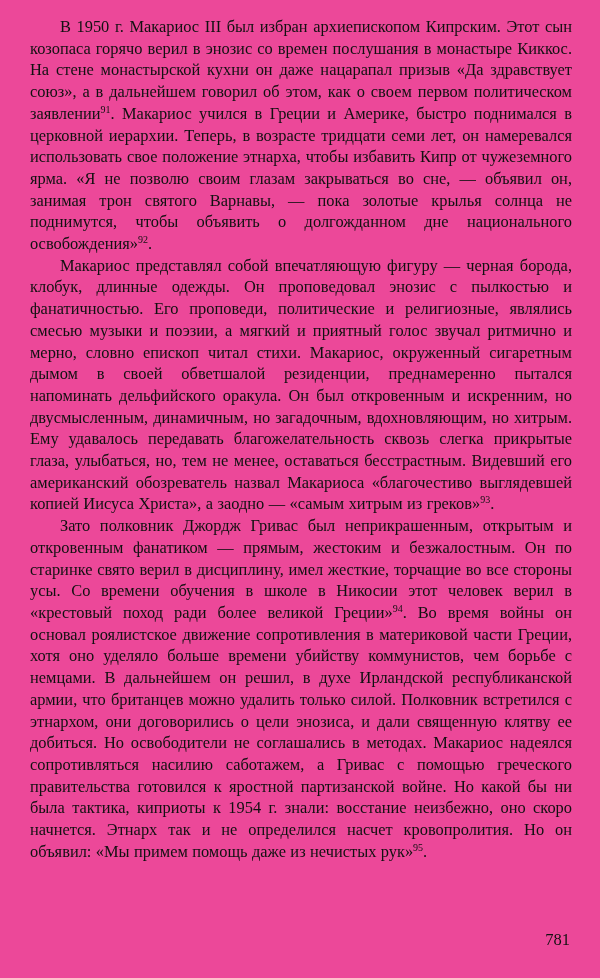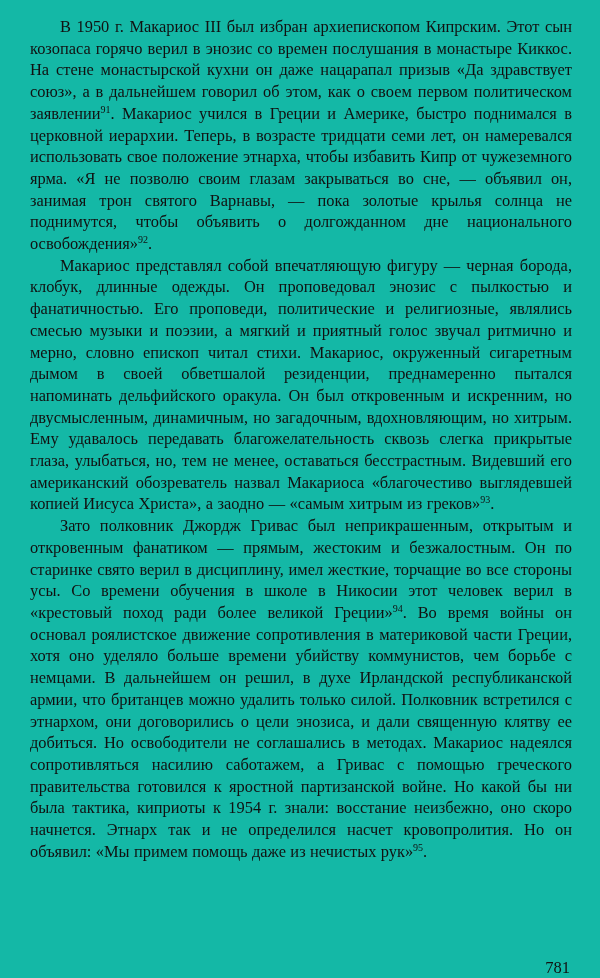--- a/index.html
+++ b/index.html
@@ -9,21 +9,21 @@
     background: #ffffff;
   }
   body {
     font-family: "Liberation Serif", "DejaVu Serif", serif;
     color: #111111;
   }
   .page {
     position: relative;
     width: 600px;
     height: 978px;
-    background: #14b8a6;
+    background: #ec4899;
     padding: 16px 28px 0 30px;
     overflow: hidden;
   }
   .text-block p {
     font-size: 16.4px;
     line-height: 21.7px;
     text-align: justify;
     text-indent: 30px;
     margin: 0;
     hyphens: auto;
@@ -31,21 +31,21 @@
     word-spacing: 0.02em;
   }
   .text-block p sup {
     font-size: 10px;
     line-height: 0;
     vertical-align: super;
   }
   .page-number {
     position: absolute;
     right: 30px;
-    bottom: 0;
+    bottom: 28px;
     font-size: 16.5px;
     color: #111111;
   }
 </style>
 </head>
 <body>
 
 <div class="page">
   <div class="text-block">
 

